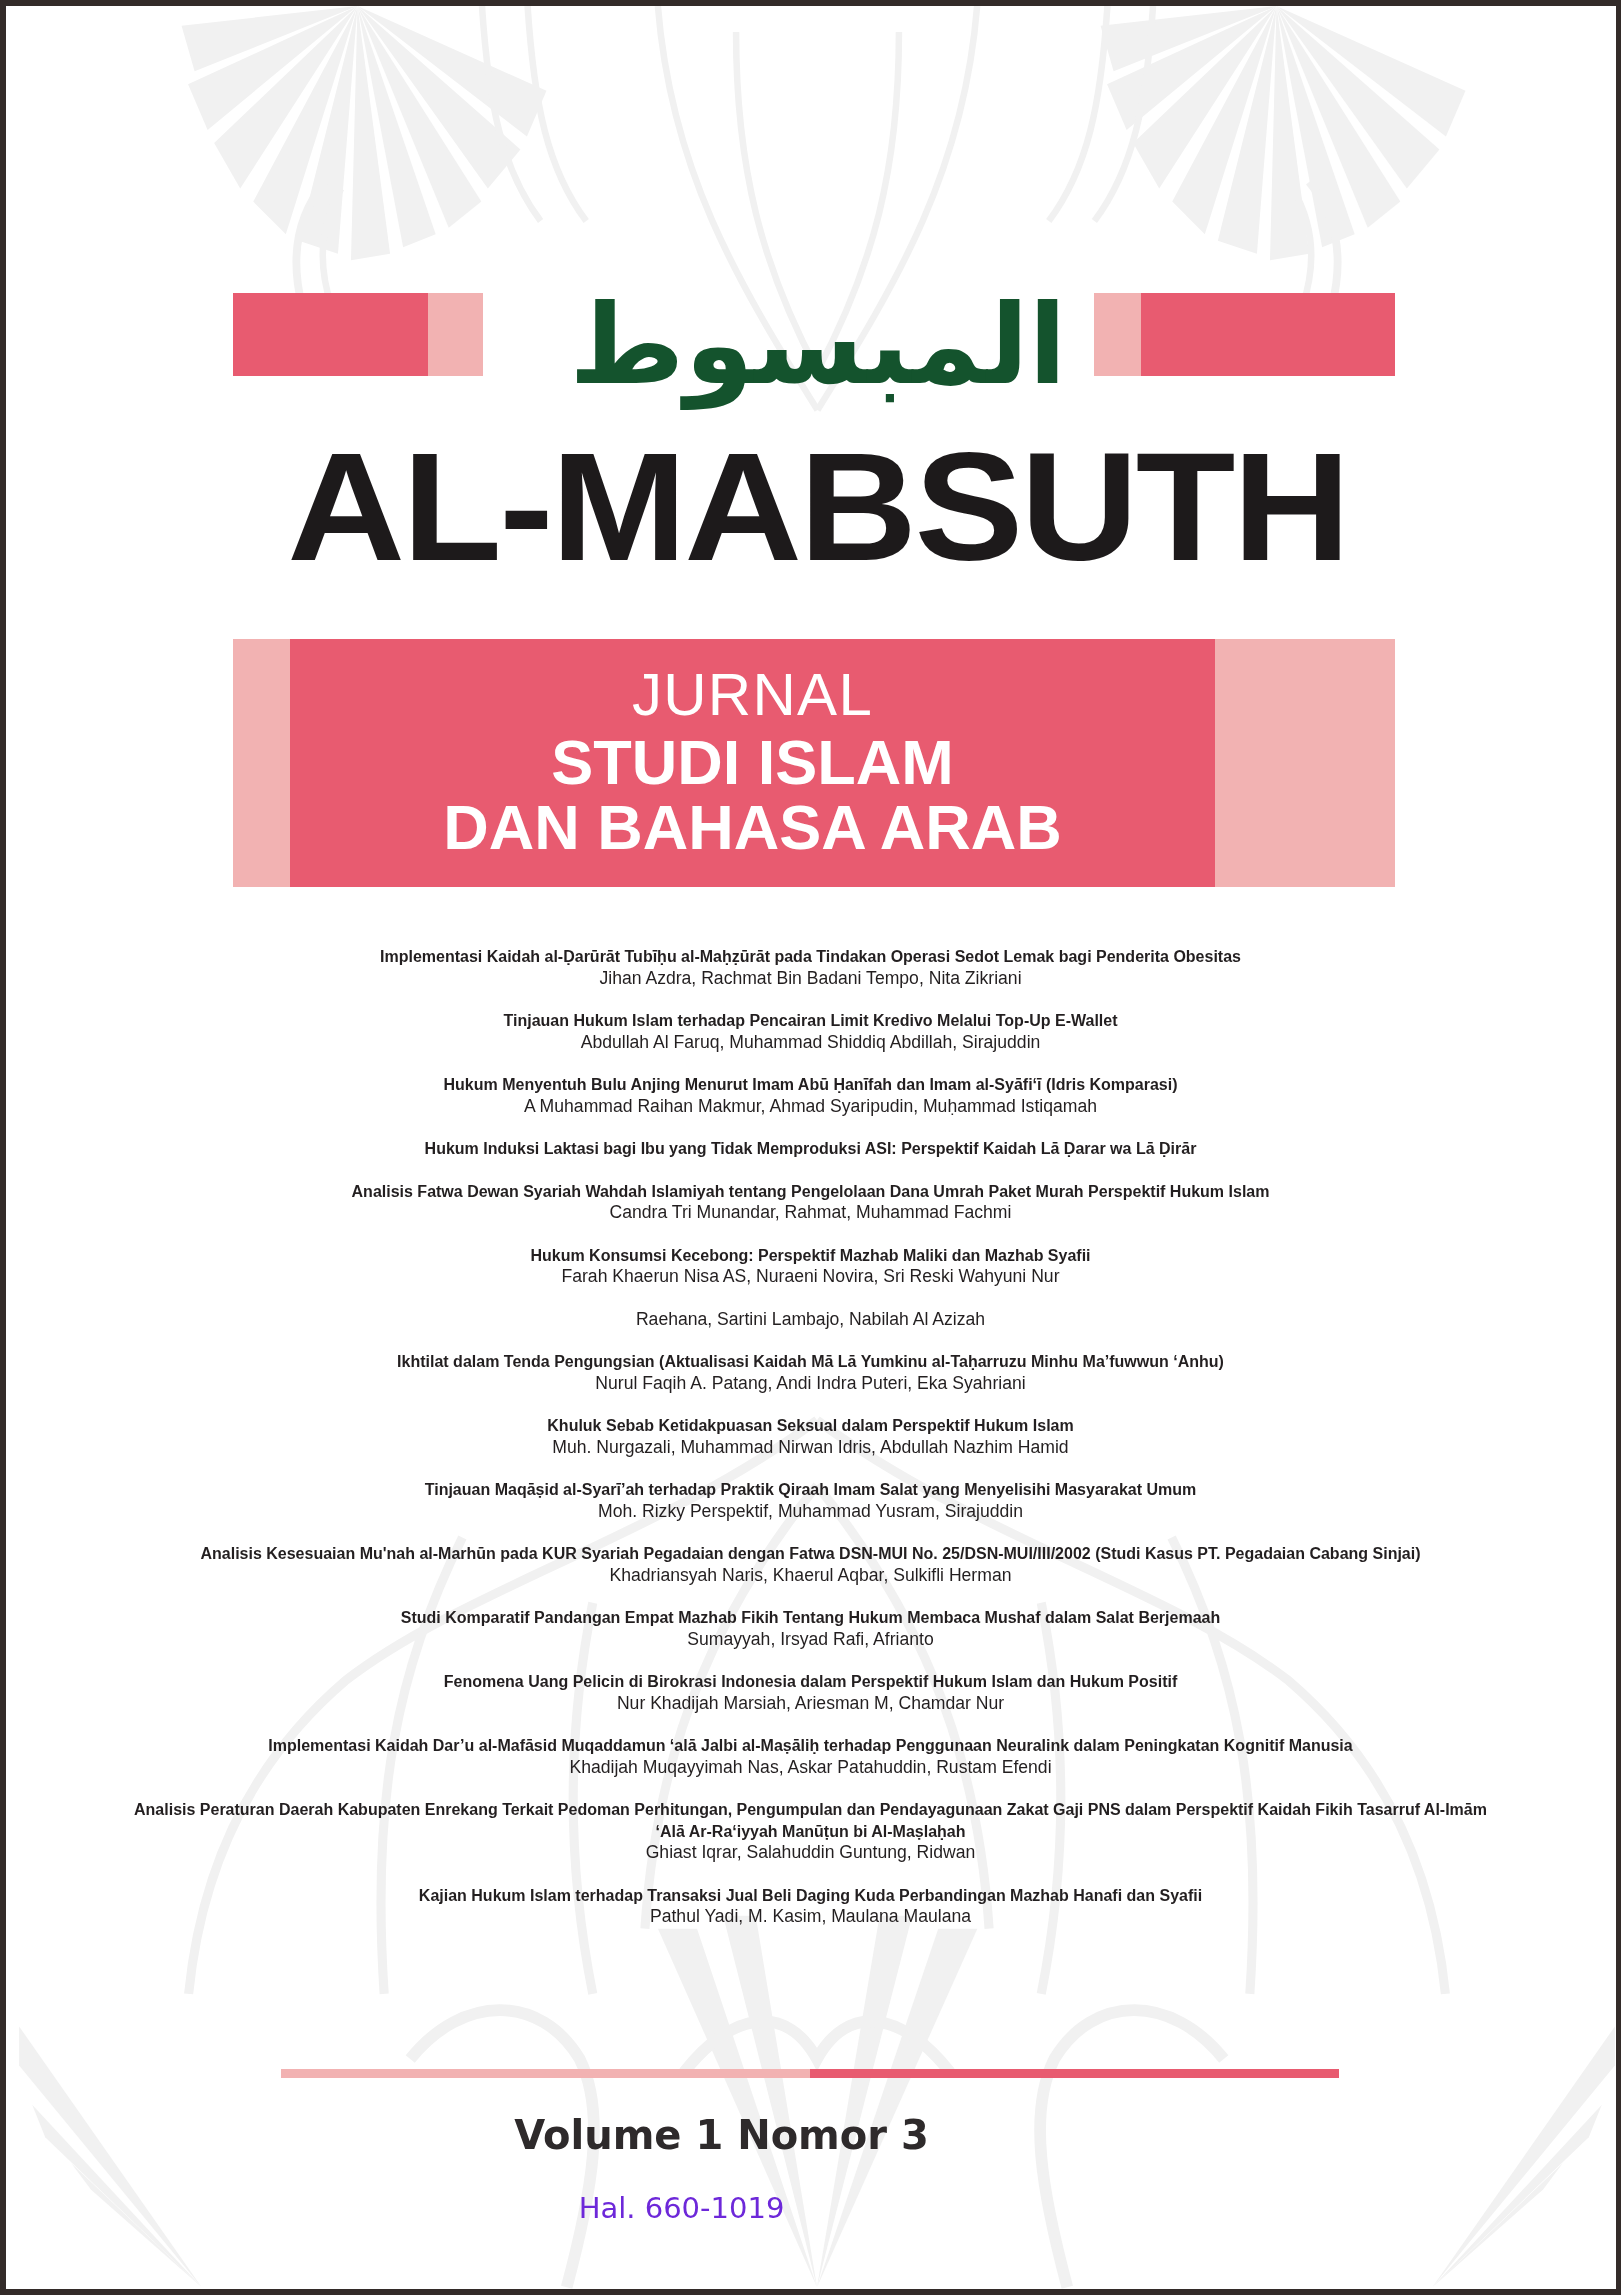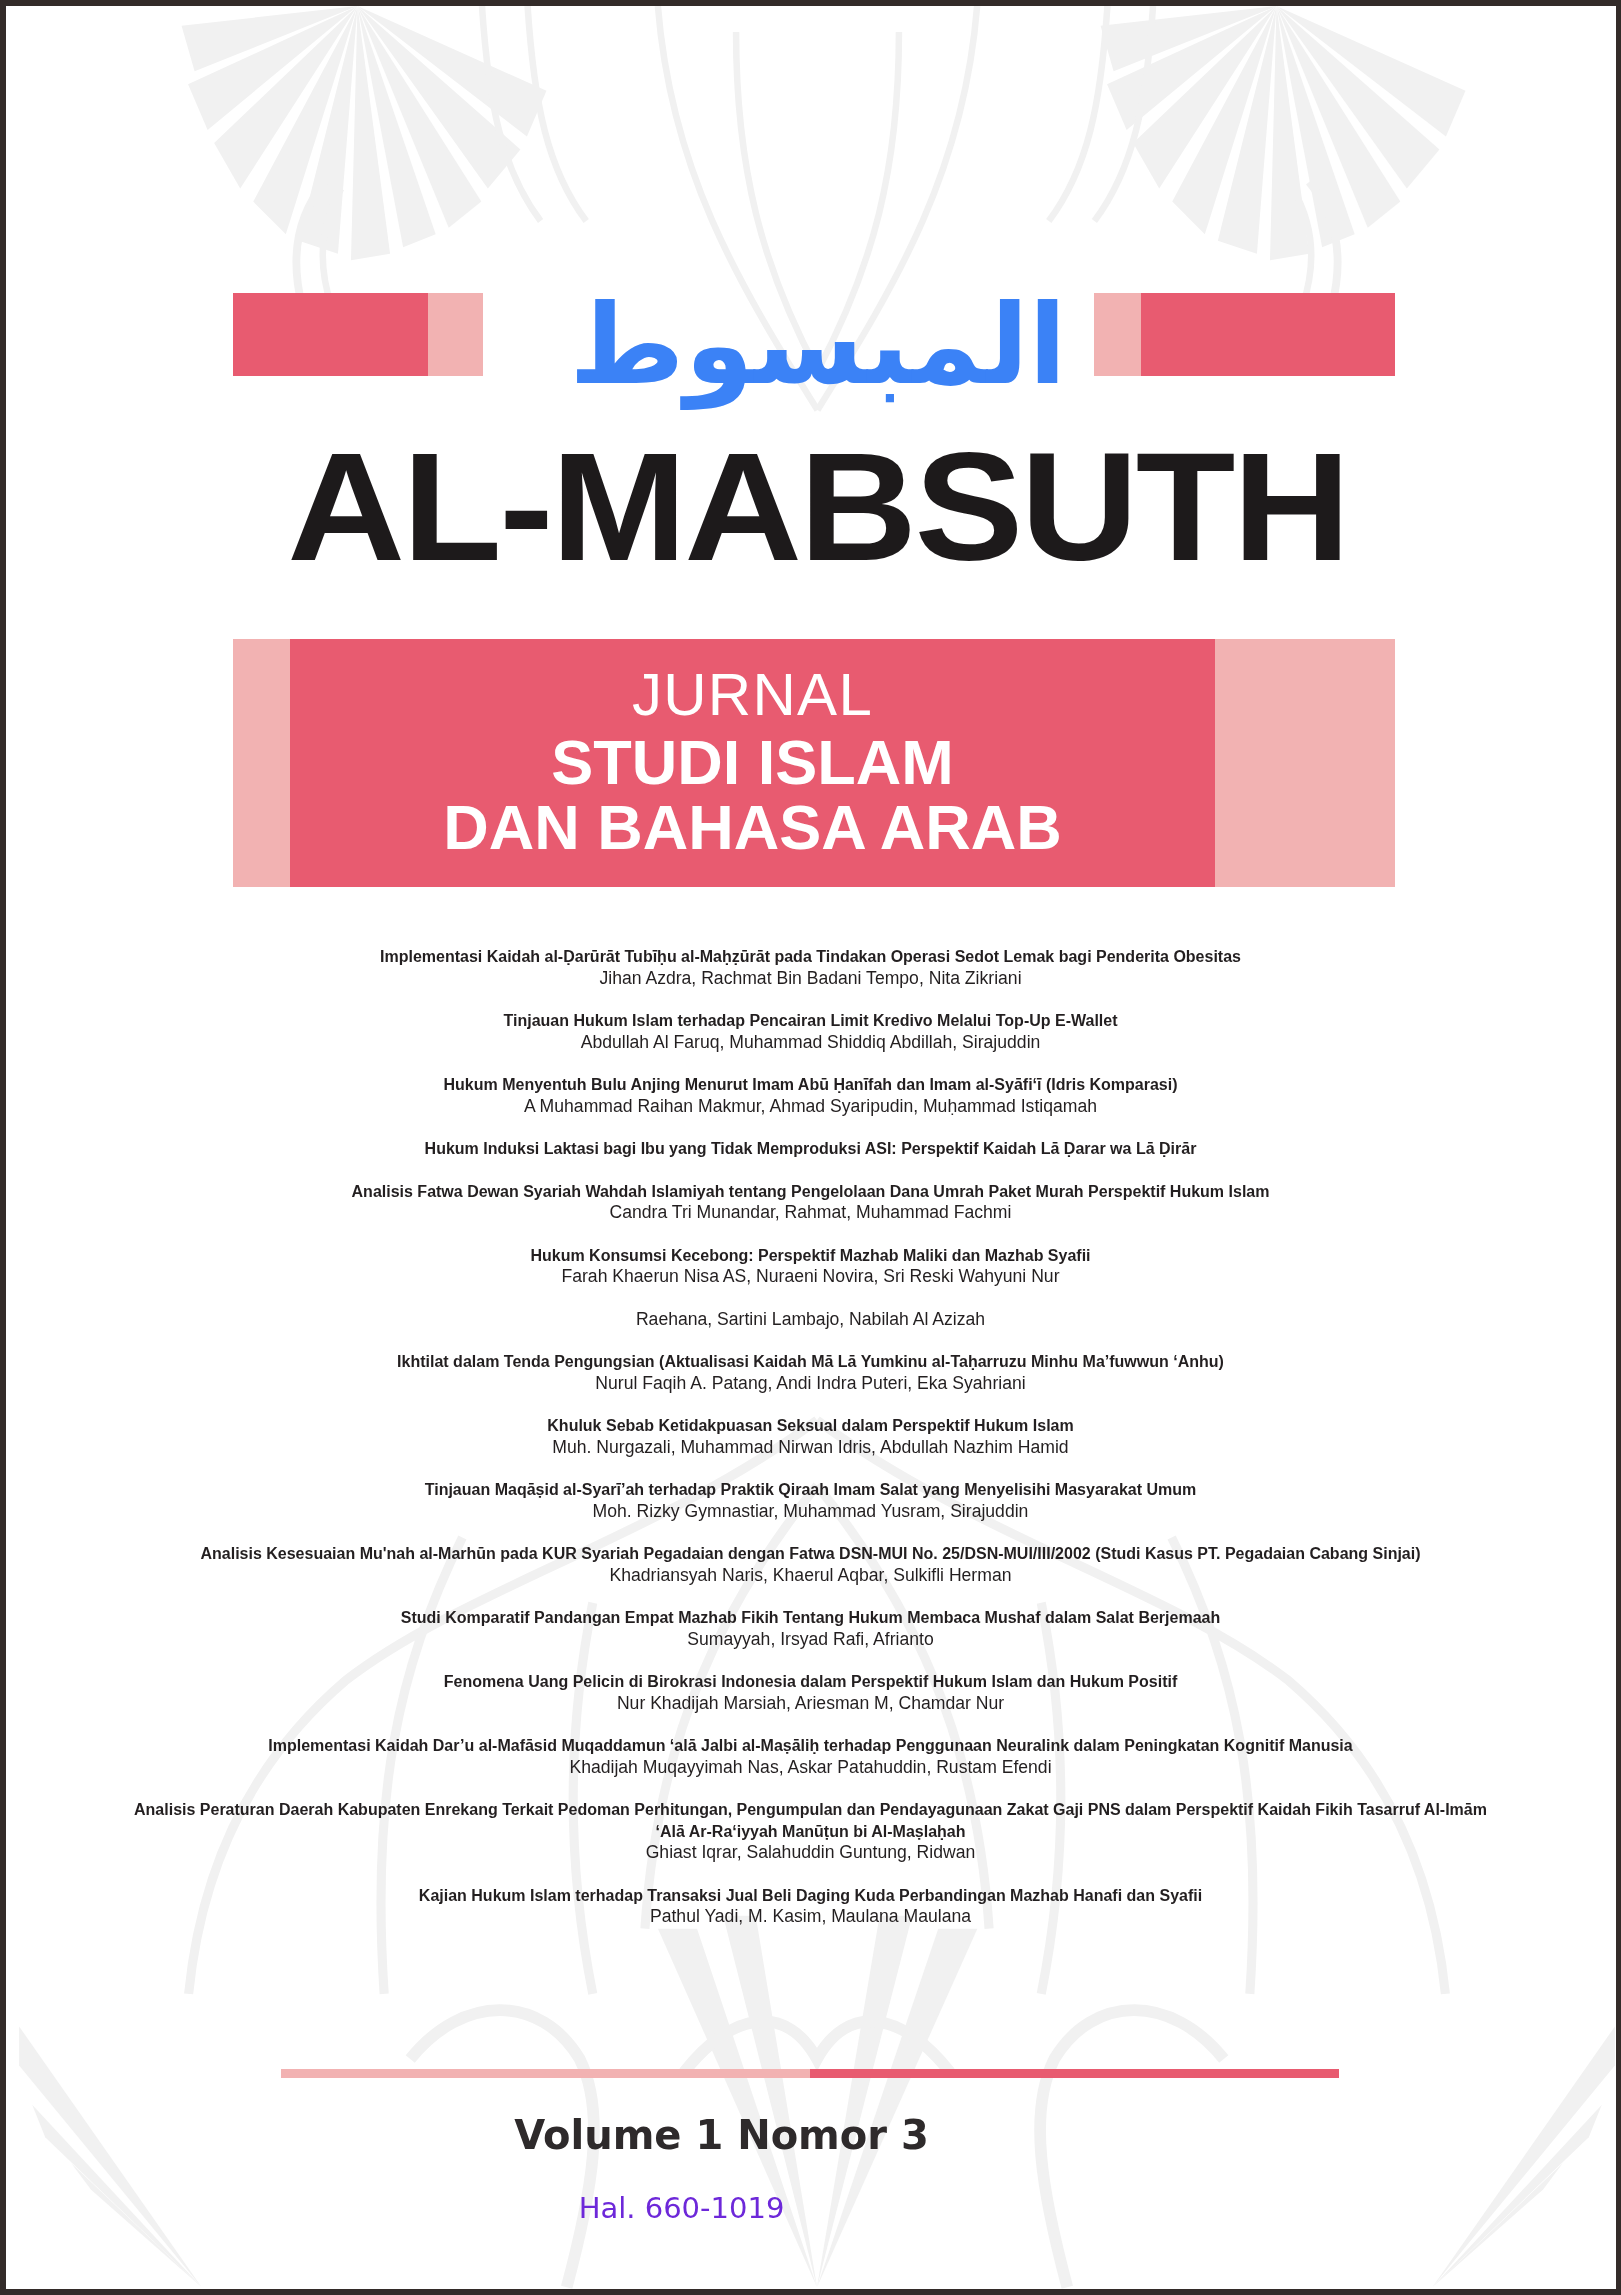--- a/index.html
+++ b/index.html
@@ -5,21 +5,21 @@
     html, body { margin: 0; padding: 0; background: #ffffff; }
     body { width: 1622px; height: 2295px; position: relative; overflow: hidden;
            font-family: "Liberation Sans", sans-serif; }
     .frame { position: absolute; left: 0; top: 0; width: 1622px; height: 2295px;
              box-sizing: border-box; border: 6.5px solid #332b29; background: #ffffff; overflow: hidden; }
     .ornament { position: absolute; pointer-events: none; }
     .bar { position: absolute; }
     .arabic-title { position: absolute; left: 587px; top: 267px; width: 450px; height: 143px;
                     display: flex; align-items: center; justify-content: center;
                     font-family: "DejaVu Sans", sans-serif; font-weight: bold; font-size: 111px;
-                    color: #3b82f6; line-height: 1; direction: rtl; }
+                    color: #14532d; line-height: 1; direction: rtl; }
     .latin-title { position: absolute; left: 215px; top: 430px; width: 1193px; text-align: center;
                    font-family: "Liberation Sans", sans-serif; font-weight: bold; font-size: 154px;
                    line-height: 143px; color: #1d1a1b; letter-spacing: -2.6px; transform: scaleX(1.06); }
     .banner { position: absolute; left: 233px; top: 639px; width: 1162px; height: 248px; background: #f2b2b2; }
     .banner-inner { position: absolute; left: 57px; top: 0; width: 925px; height: 248px; background: #e85b70;
                     text-align: center; color: #ffffff; }
     .jurnal { position: absolute; left: 0; right: 0; top: 26px; font-family: "Liberation Sans", sans-serif;
               font-weight: normal; font-size: 60px; line-height: 60px; letter-spacing: 1.3px; }
     .subtitle1 { position: absolute; left: 0; right: 0; top: 91px; font-family: "Liberation Sans", sans-serif;
                  font-weight: bold; font-size: 63px; line-height: 65px; }
@@ -163,21 +163,21 @@
     <div class="article">
       <div class="article-title">Ikhtilat dalam Tenda Pengungsian (Aktualisasi Kaidah Mā Lā Yumkinu al-Taḥarruzu Minhu Ma’fuwwun ‘Anhu)</div>
       <div class="article-authors">Nurul Faqih A. Patang, Andi Indra Puteri, Eka Syahriani</div>
     </div>
     <div class="article">
       <div class="article-title">Khuluk Sebab Ketidakpuasan Seksual dalam Perspektif Hukum Islam</div>
       <div class="article-authors">Muh. Nurgazali, Muhammad Nirwan Idris, Abdullah Nazhim Hamid</div>
     </div>
     <div class="article">
       <div class="article-title">Tinjauan Maqāṣid al-Syarī’ah terhadap Praktik Qiraah Imam Salat yang Menyelisihi Masyarakat Umum</div>
-      <div class="article-authors">Moh. Rizky Gymnastiar, Muhammad Yusram, Sirajuddin</div>
+      <div class="article-authors">Moh. Rizky Perspektif, Muhammad Yusram, Sirajuddin</div>
     </div>
     <div class="article">
       <div class="article-title" style="padding:0 0;">Analisis Kesesuaian Mu'nah al-Marhūn pada KUR Syariah Pegadaian dengan Fatwa DSN-MUI No. 25/DSN-MUI/III/2002 (Studi Kasus PT. Pegadaian Cabang Sinjai)</div>
       <div class="article-authors">Khadriansyah Naris, Khaerul Aqbar, Sulkifli Herman</div>
     </div>
     <div class="article">
       <div class="article-title">Studi Komparatif Pandangan Empat Mazhab Fikih Tentang Hukum Membaca Mushaf dalam Salat Berjemaah</div>
       <div class="article-authors">Sumayyah, Irsyad Rafi, Afrianto</div>
     </div>
     <div class="article">

